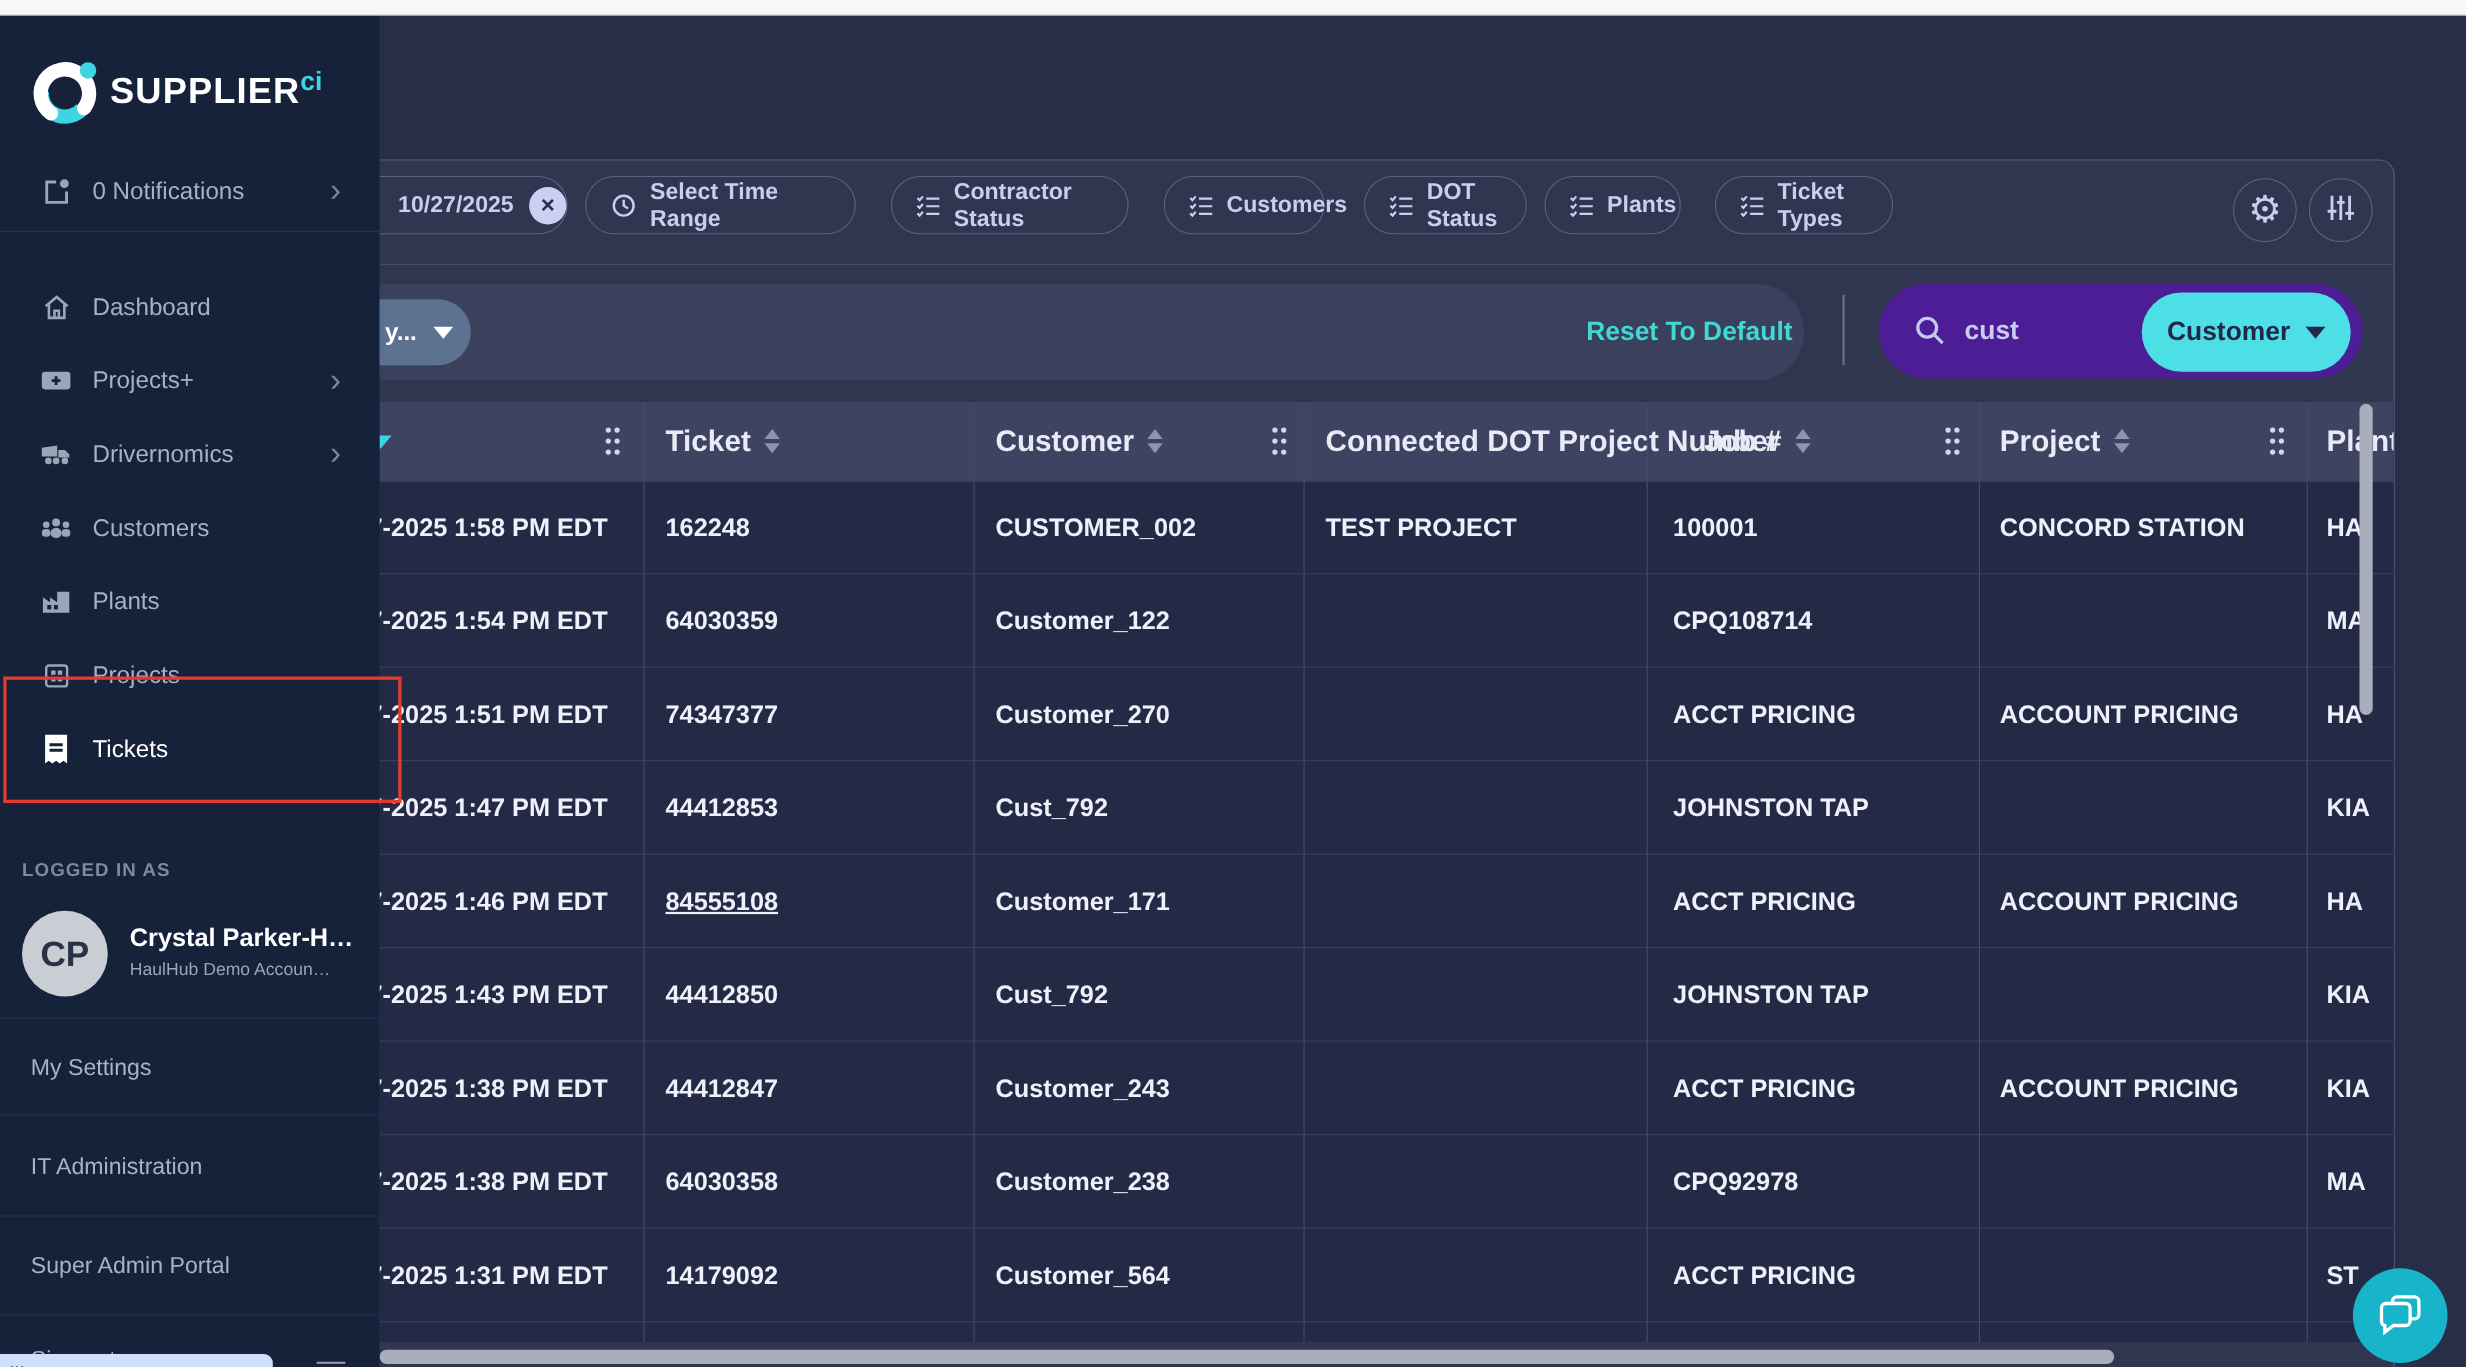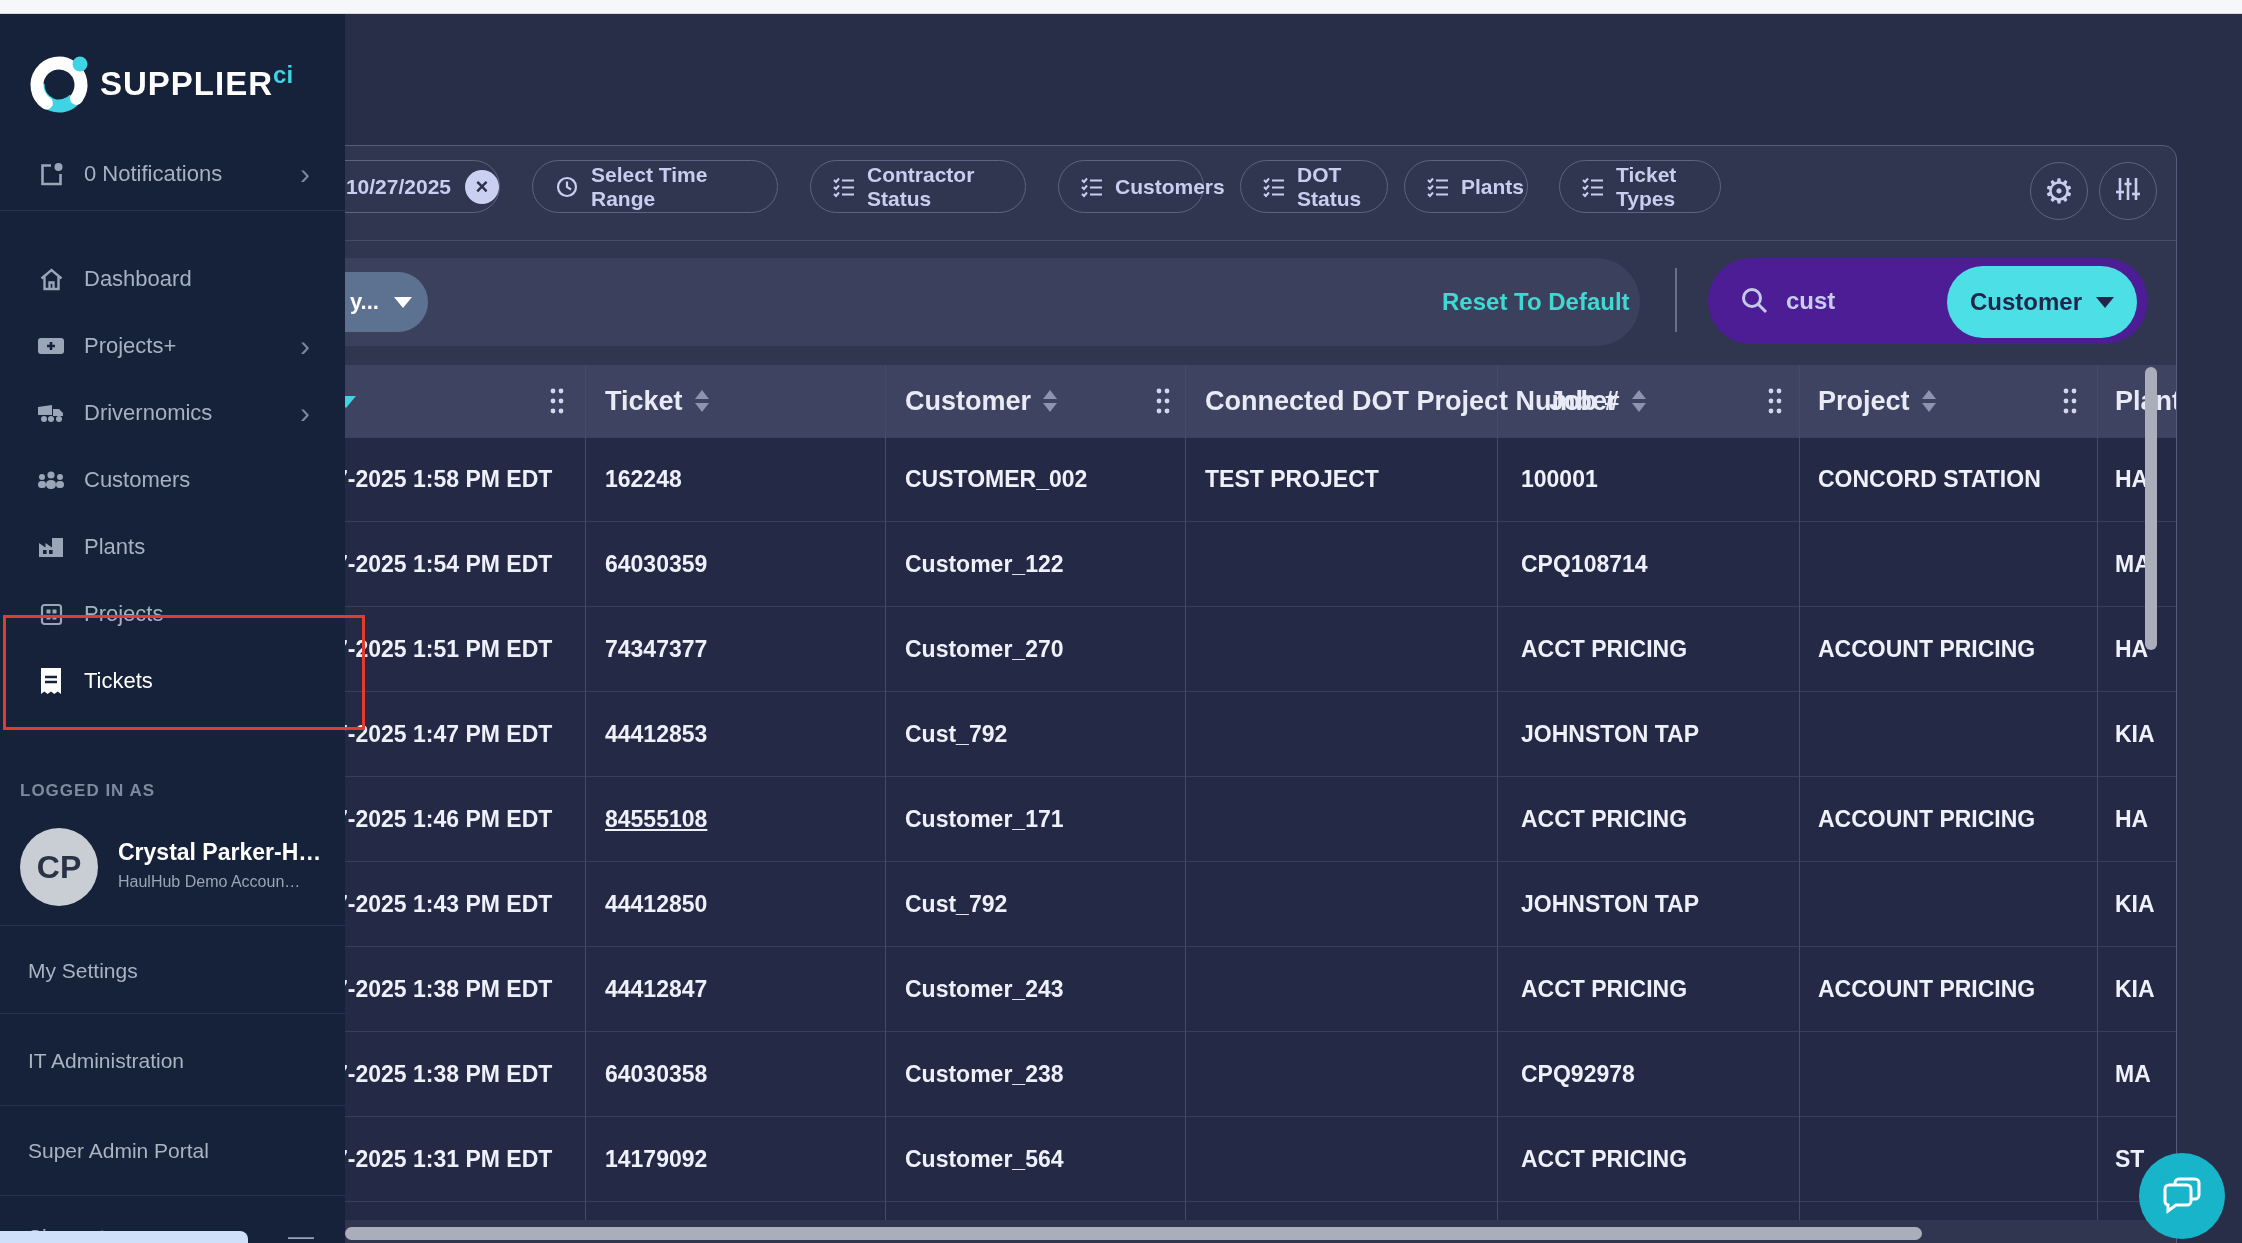--- a/index.html
+++ b/index.html
@@ -69,21 +69,21 @@
   .tooltip{left:0;top:1231px;width:240px;height:12px;background:#cfe0fb;border-radius:0 8px 0 0;z-index:70;
            color:#223;font-size:15px;overflow:hidden;padding-left:8px;}
 </style>
 </head>
 <body>
 
 <div id="app">
 
   <div class="abs panel"></div>
 
-  <div class="abs chip" style="left:230px;width:270px;padding-left:10px;justify-content:flex-end;">
+  <div class="abs chip" style="left:246px;width:270px;padding-left:10px;justify-content:flex-end;">
     <span>10/27/2025</span>
     <span class="xbadge">×</span>
   </div>
   <div class="abs chip" style="left:532px;width:246px;">
     <span class="ic">
       <svg width="24" height="24" viewBox="0 0 24 24" fill="none" stroke="#c9cef0" stroke-width="2.2">
           <circle cx="12" cy="12" r="9"></circle>
           <path d="M12 6.5 V12 L16 14.5"></path>
         </svg>
     </span>

